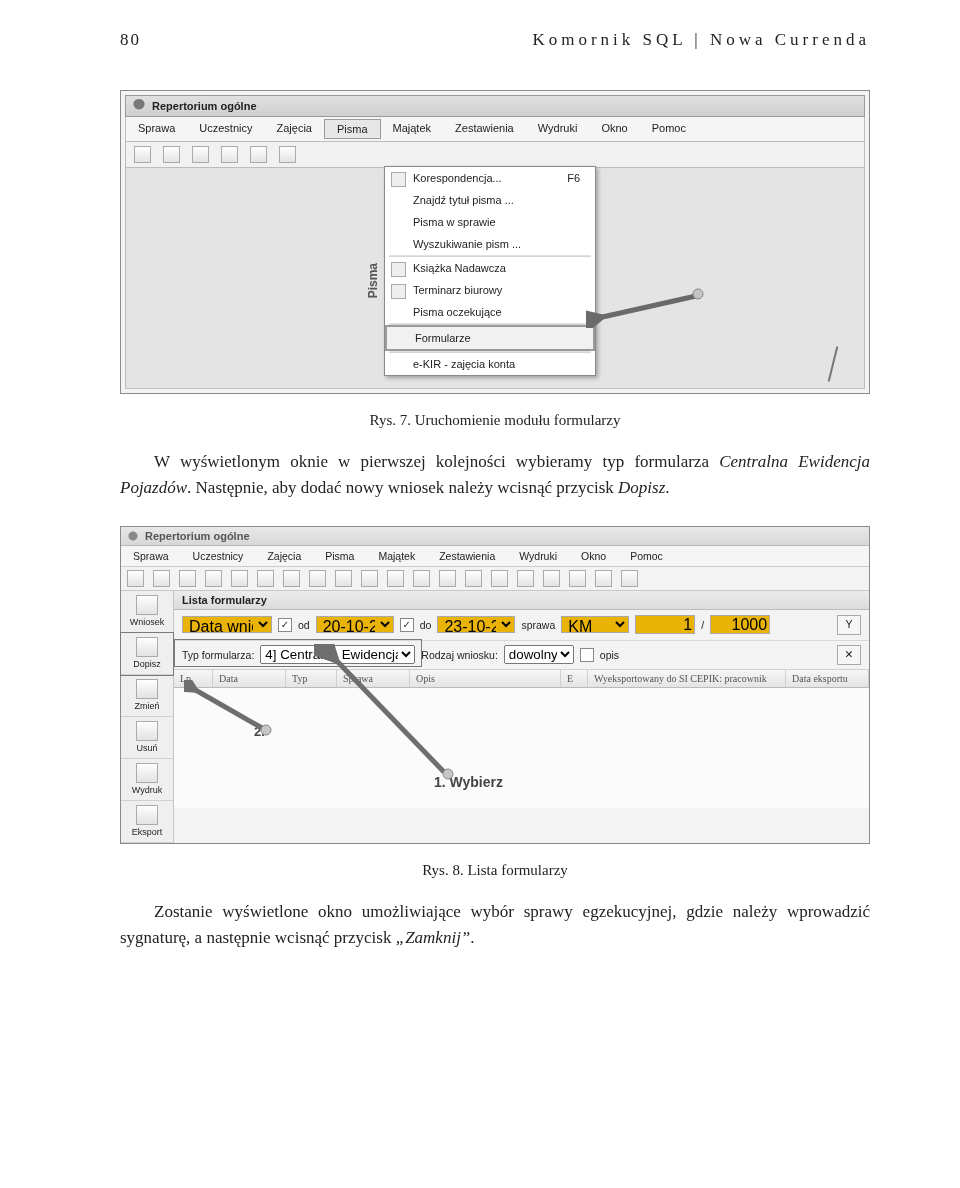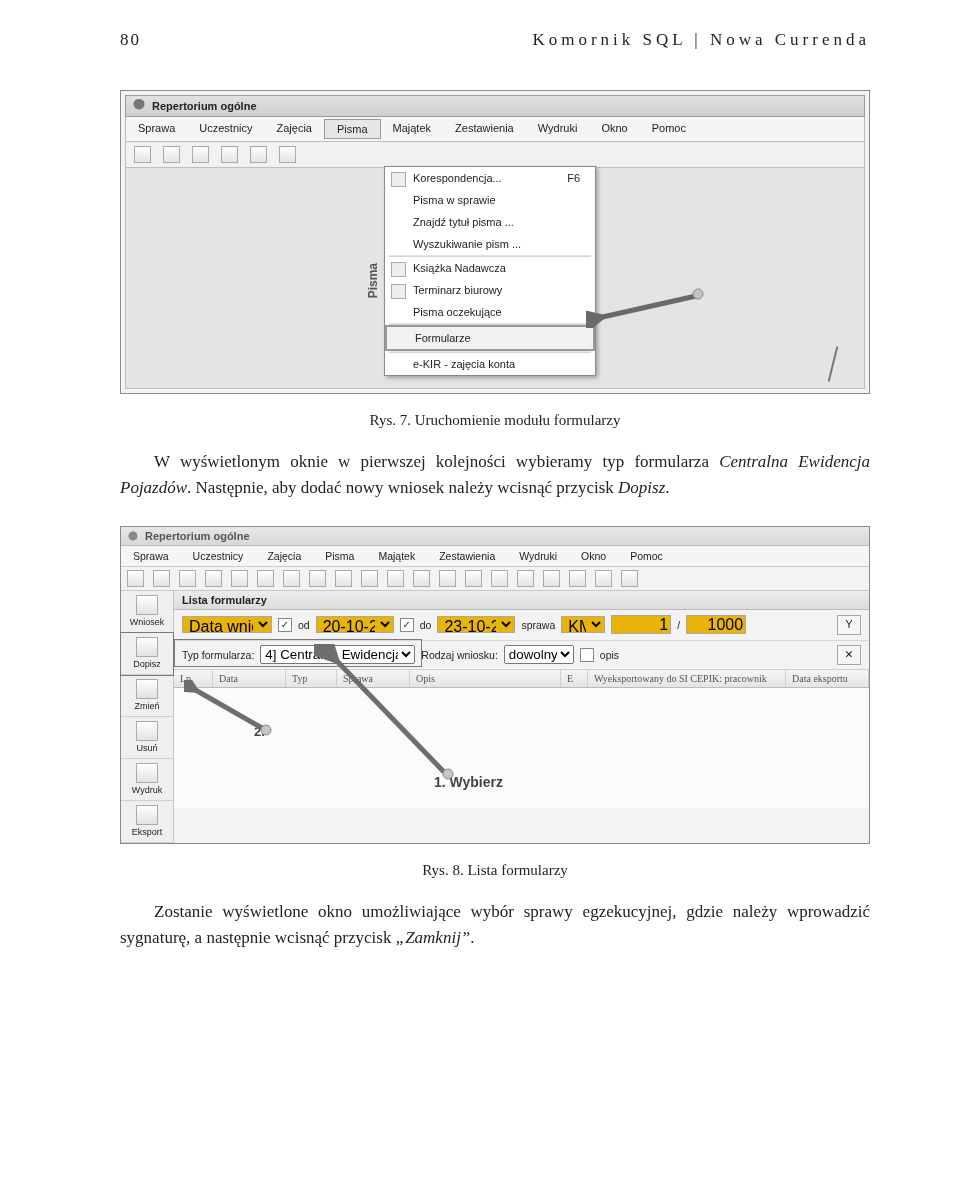--- a/index.html
+++ b/index.html
@@ -307,24 +307,24 @@
     <div class="fig7-body">
       <div class="fig7-sidetab">Pisma</div>
 
       <div class="fig7-dropdown">
         <div class="dd-item">
           <span class="micon"></span>
           <span>Korespondencja...</span>
           <span>F6</span>
         </div>
         <div class="dd-item">
+            <span>Znajdź tytuł pisma ...</span>
+          </div>
+        <div class="dd-item">
             <span>Pisma w sprawie</span>
-          </div>
-        <div class="dd-item">
-            <span>Znajdź tytuł pisma ...</span>
           </div>
         <div class="dd-item">
             <span>Wyszukiwanie pism ...</span>
           </div>
         <div class="dd-sep"></div>
         <div class="dd-item">
           <span class="micon"></span>
           <span>Książka Nadawcza</span>
         </div>
         <div class="dd-item">
@@ -422,21 +422,21 @@
                 <span class="tick">✓</span>
               </span>
             <span>od</span>
             <select style="width:78px"><option>20-10-2010</option></select>
             <span class="chk">
                 <span class="tick">✓</span>
               </span>
             <span>do</span>
             <select style="width:78px"><option>23-10-2010</option></select>
             <span>sprawa</span>
-            <select style="width:44px"><option>KM</option></select>
+            <select style="width:68px"><option>KM</option></select>
             <input type="text" style="width: 54px; text-align: right;" value="1">
             <span>/</span>
             <input type="text" style="width: 54px; text-align: right;" value="1000">
             <span style="flex:1"></span>
             <span class="ybtn">Y</span>
           </div>
 
           <div class="panel-row2">
             <span class="row2-outline"></span>
             <span>Typ formularza:</span>

